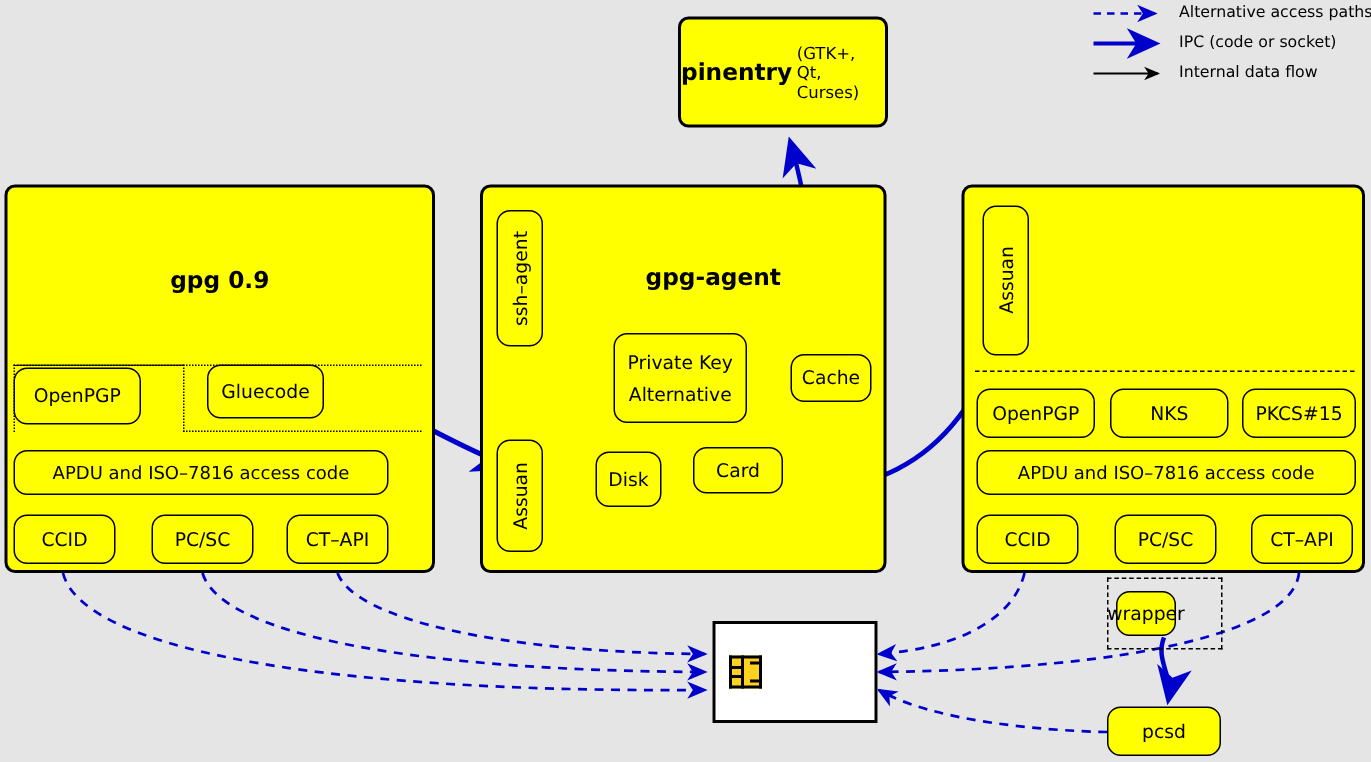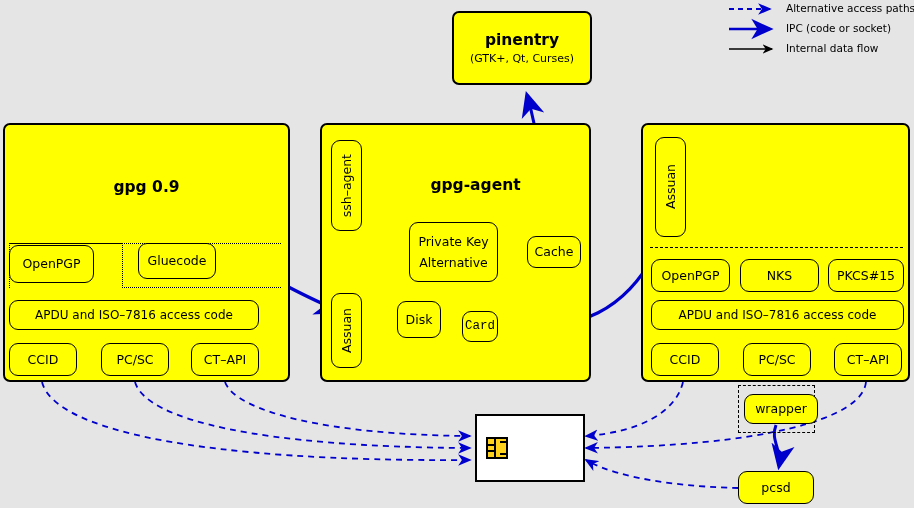--- a/index.html
+++ b/index.html
@@ -81,21 +81,21 @@
     display:block;
   }
   .legend{
     position:absolute;
     font-size:10.5px;
     color:#000000;
     white-space:nowrap;
   }
   .two-line{
     display:flex;
-    flex-direction:column;
+    flex-direction:row;
     gap:3px;
   }
   .sub{
     font-size:11px;
     font-weight:normal;
   }
   .big{
     font-weight:bold;
     font-size:15.5px;
   }
@@ -196,42 +196,42 @@
     <span class="vert-label">Assuan</span>
   </div>
 
   <div class="node" style="left:409px;top:222px;width:89px;height:60px;flex-direction:column;gap:5px;">
     <span>Private Key</span>
     <span>Alternative</span>
   </div>
 
   <div class="node" style="left:527px;top:236px;width:54px;height:32px;">Cache</div>
   <div class="node" style="left:397px;top:301px;width:44px;height:37px;">Disk</div>
-  <div class="node" style="left:462px;top:311px;width:36px;height:31px;font-family:Liberation Mono, monospace;">Card</div>
+  <div class="node" style="left:462px;top:298px;width:60px;height:31px;">Card</div>
 
   <div class="proc" style="left:641px;top:123px;width:269px;height:259px;"></div>
 
   <div class="node" style="left:655px;top:137px;width:31px;height:100px;">
     <span class="vert-label">Assuan</span>
   </div>
 
   <div class="dashregion" style="left:650px;top:247px;width:253px;height:0px;border-top:1.7px dashed #000;border-left:none;border-right:none;border-bottom:none;"></div>
 
   <div class="node" style="left:651px;top:259px;width:79px;height:33px;">OpenPGP</div>
   <div class="node" style="left:740px;top:259px;width:79px;height:33px;">NKS</div>
   <div class="node" style="left:828px;top:259px;width:76px;height:33px;">PKCS#15</div>
 
   <div class="node" style="left:651px;top:300px;width:253px;height:30px;font-size:12px;">APDU and ISO–7816 access code</div>
 
   <div class="node" style="left:651px;top:343px;width:68px;height:33px;">CCID</div>
   <div class="node" style="left:743px;top:343px;width:68px;height:33px;">PC/SC</div>
   <div class="node" style="left:834px;top:343px;width:68px;height:33px;">CT–API</div>
 
   <div class="dashregion dashed" style="left:738px;top:385px;width:77px;height:48px;"></div>
-  <div class="node" style="left:744px;top:394px;width:74px;height:30px;">wrapper</div>
+  <div class="node" style="left:744px;top:394px;width:40px;height:30px;">wrapper</div>
 
   <div class="node" style="left:738px;top:471px;width:76px;height:33px;">pcsd</div>
 
   <div class="card" style="left:475px;top:414px;width:110px;height:68px;"></div>
   <div class="chip" style="left:486px;top:437px;width:22px;height:22px;">
     <i style="left:0;top:0;width:22px;height:2px;"></i>
     <i style="left:0;top:20px;width:22px;height:2px;"></i>
     <i style="left:0;top:0;width:2px;height:22px;"></i>
     <i style="left:20px;top:0;width:2px;height:22px;"></i>
     <i style="left:0;top:7px;width:8px;height:2px;"></i>

